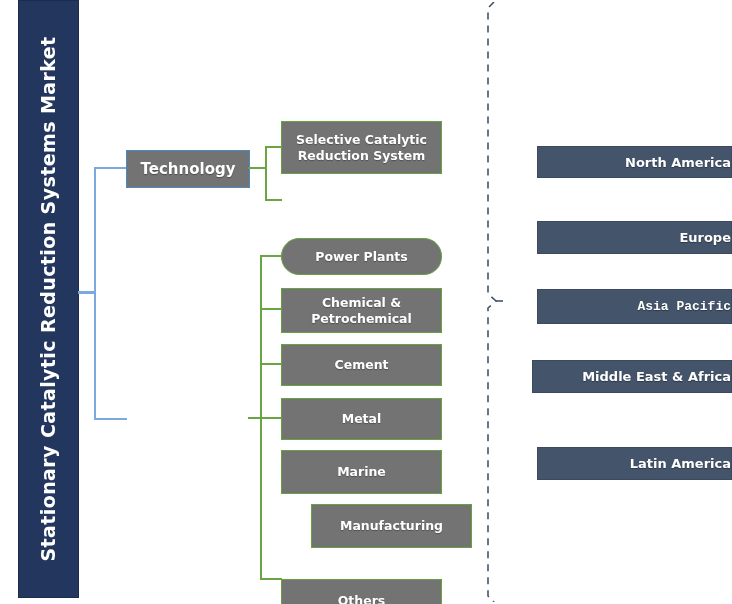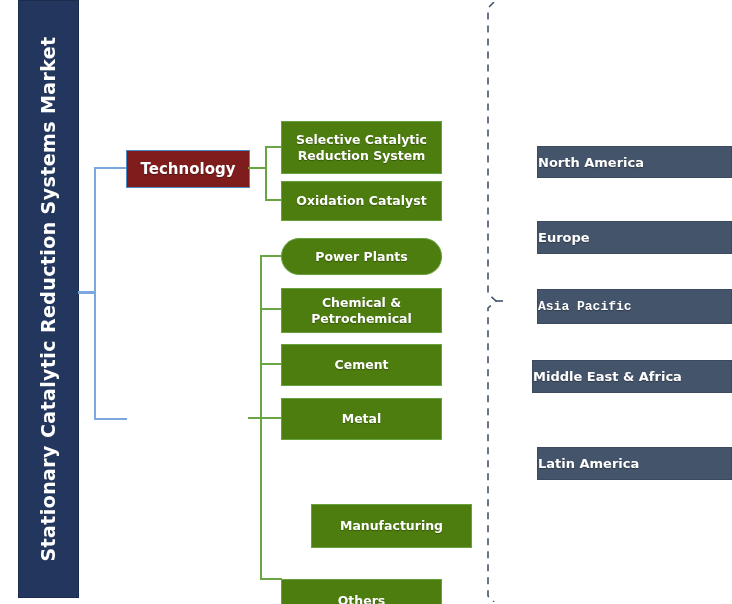--- a/index.html
+++ b/index.html
@@ -18,42 +18,42 @@
     color:#ffffff;font-size:19px;font-weight:bold;letter-spacing:.4px;
   }
 
   
   .ln{position:absolute;background:#7ba9dd;}
   .ln-g{position:absolute;background:#6aa544;}
 
   
   .cat{
     position:absolute;left:126px;width:122px;height:36px;
-    background:#7f1d1d;border:1px solid #4a8ac4;
+    background:#737373;border:1px solid #4a8ac4;
     display:flex;align-items:center;justify-content:center;
     color:#ffffff;font-size:15px;font-weight:bold;
     text-shadow:0 1px 1px rgba(0,0,0,.35);
   }
   .cat.technology{top:150px;}
   .cat.application{top:400px;}
 
   
   .leaf{
     position:absolute;left:281px;width:159px;
-    background:#4d7c0f;border:1px solid #66a33f;
+    background:#737373;border:1px solid #66a33f;
     display:flex;align-items:center;justify-content:center;text-align:center;
     color:#ffffff;font-size:12.5px;font-weight:bold;line-height:1.25;
     text-shadow:0 1px 1px rgba(0,0,0,.3);
   }
 
   
   .region{
     position:absolute;
     background:#44546a;border:1px solid #3b4a5e;
-    display:flex;align-items:center;justify-content:flex-start;
+    display:flex;align-items:center;justify-content:flex-end;
     color:#ffffff;font-size:13px;font-weight:bold;
     text-shadow:0 1px 1px rgba(0,0,0,.35);
   }
 
   
   .bracket{position:absolute;left:486px;top:2px;width:22px;height:600px;}
 </style>
 </head>
 <body>
 
@@ -73,23 +73,20 @@
   </div>
 
   <div class="ln-g" style="left:248px; top:167px; width:18px; height:2px;"></div>
   <div class="ln-g" style="left:265px; top:146px; width:2px;  height:55px;"></div>
   <div class="ln-g" style="left:265px; top:146px; width:17px; height:2px;"></div>
   <div class="ln-g" style="left:265px; top:199px; width:17px; height:2px;"></div>
 
   <div class="leaf" style="top:121px;height:51px;">
     <span>Selective Catalytic Reduction System</span>
   </div>
-  <div class="leaf" style="top:181px;height:38px;">
-    <span>Oxidation Catalyst</span>
-  </div>
 
 
   <div class="ln-g" style="left:248px; top:417px; width:18px; height:2px;"></div>
   <div class="ln-g" style="left:260px; top:255px; width:2px;  height:325px;"></div>
   <div class="ln-g" style="left:260px; top:255px; width:22px; height:2px;"></div>
   <div class="ln-g" style="left:260px; top:308px; width:22px; height:2px;"></div>
   <div class="ln-g" style="left:260px; top:363px; width:22px; height:2px;"></div>
   <div class="ln-g" style="left:260px; top:417px; width:22px; height:2px;"></div>
   <div class="ln-g" style="left:260px; top:578px; width:22px; height:2px;"></div>
 
@@ -97,20 +94,23 @@
     <span>Power Plants</span>
   </div>
   <div class="leaf" style="top:288px;height:43px;">
     <span>Chemical &amp; Petrochemical</span>
   </div>
   <div class="leaf" style="top:344px;height:40px;">
     <span>Cement</span>
   </div>
   <div class="leaf" style="top:398px;height:40px;text-align:right;">
     <span>Metal</span>
+  </div>
+  <div class="leaf" style="top:450px;height:42px;">
+    <span>Marine</span>
   </div>
   <div class="leaf" style="top:504px;height:42px;margin-left:30px;">
     <span>Manufacturing</span>
   </div>
   <div class="leaf" style="top:579px;height:42px;">
     <span>Others</span>
   </div>
 
   <svg class="bracket" viewBox="0 0 22 600" preserveAspectRatio="none" aria-hidden="true">
     <path d="M 8 0 L 2 6 L 2 292 L 10 299 L 2 306 L 2 594 L 8 600" fill="none" stroke="#44546a" stroke-width="1.6" stroke-dasharray="7 6" stroke-linecap="butt"></path>

